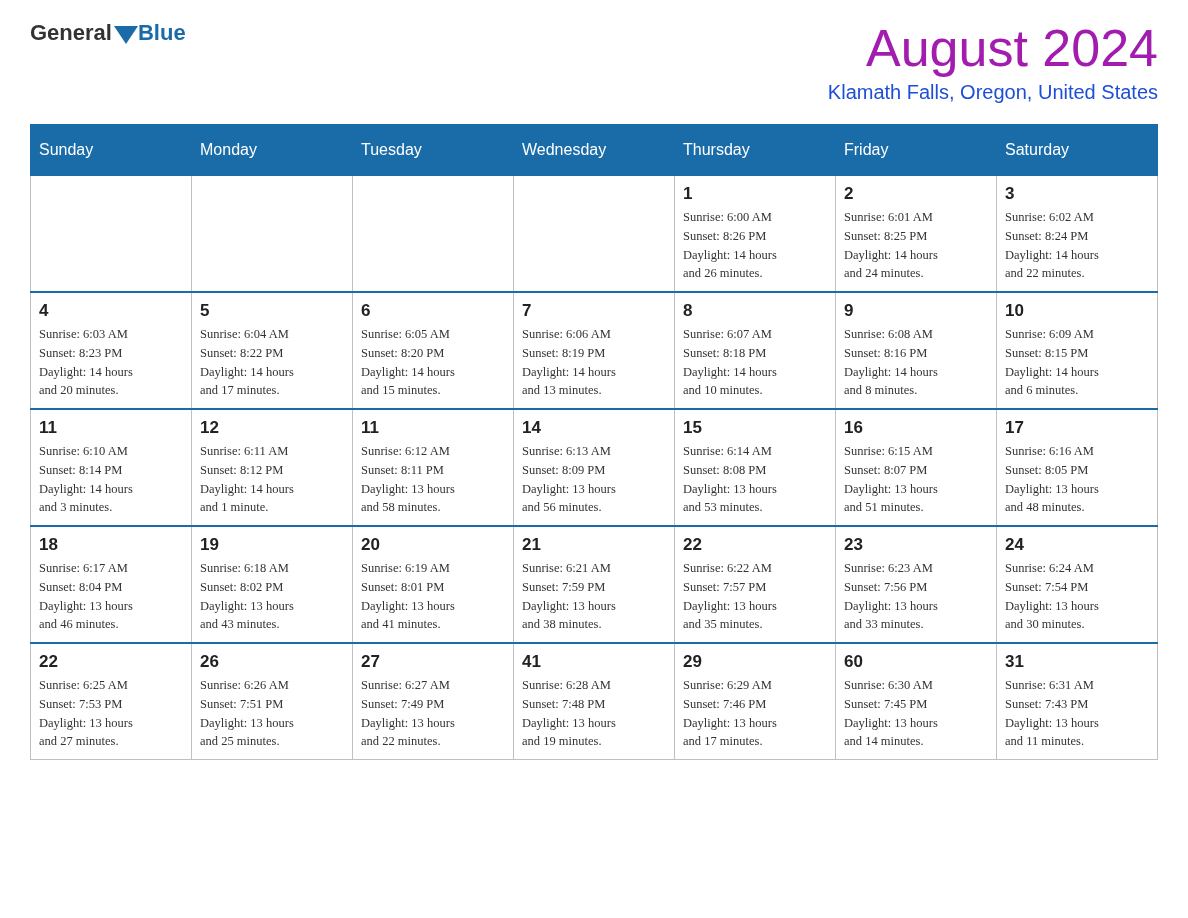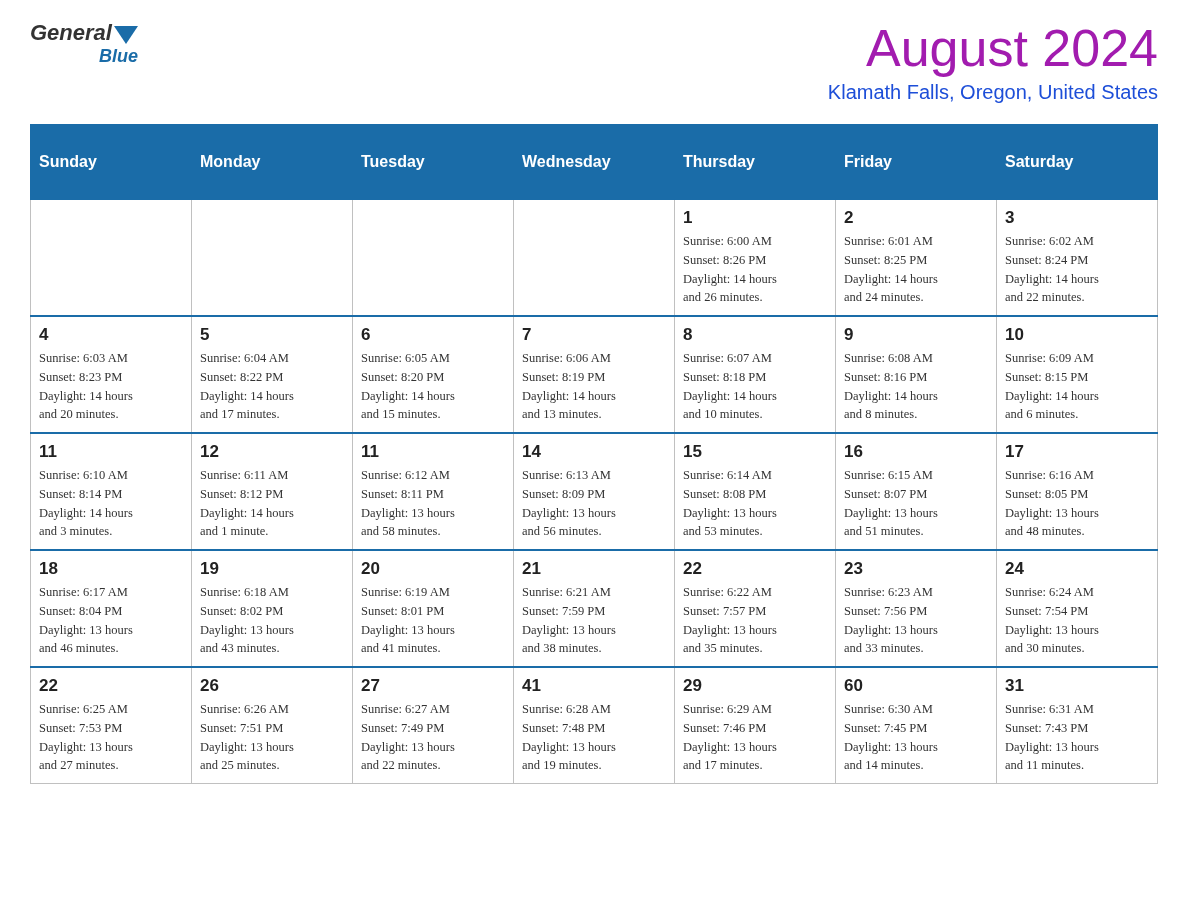--- a/index.html
+++ b/index.html
@@ -15,38 +15,37 @@
       justify-content: space-between;
       align-items: flex-start;
       margin-bottom: 20px;
     }
     .logo-text-general {
       font-size: 22px;
       font-weight: bold;
       color: #333;
     }
     .logo-text-blue {
-      font-size: 18px;
+      font-size: 22px;
       font-weight: bold;
       color: #1a6ca8;
     }
     .logo-triangle {
       width: 0;
       height: 0;
       border-left: 12px solid transparent;
       border-right: 12px solid transparent;
       border-top: 18px solid #1a6ca8;
       margin-left: 2px;
       margin-top: 3px;
     }
     .logo-wrapper {
       display: flex;
-      flex-direction: column;
-      align-items: flex-end;
-      font-style: italic;
+      flex-direction: row;
+      align-items: center;
     }
     .logo-line1 {
       display: flex;
       align-items: center;
     }
     .title-section {
       text-align: right;
     }
     .month-title {
       font-size: 52px;
@@ -60,23 +59,23 @@
       margin-top: 4px;
     }
     .calendar {
       width: 100%;
       border-collapse: collapse;
       border: 1px solid #b0b0b0;
     }
     .calendar th {
       background-color: #1a6ca8;
       color: #fff;
-      padding: 28px 8px;
+      padding: 16px 8px;
       font-size: 16px;
-      font-weight: bold;
+      font-weight: normal;
       text-align: left;
       border: 1px solid #1a6ca8;
     }
     .calendar td {
       vertical-align: top;
       border: 1px solid #c0c0c0;
       padding: 8px;
       width: calc(100% / 7);
       min-height: 110px;
       font-size: 13px;

